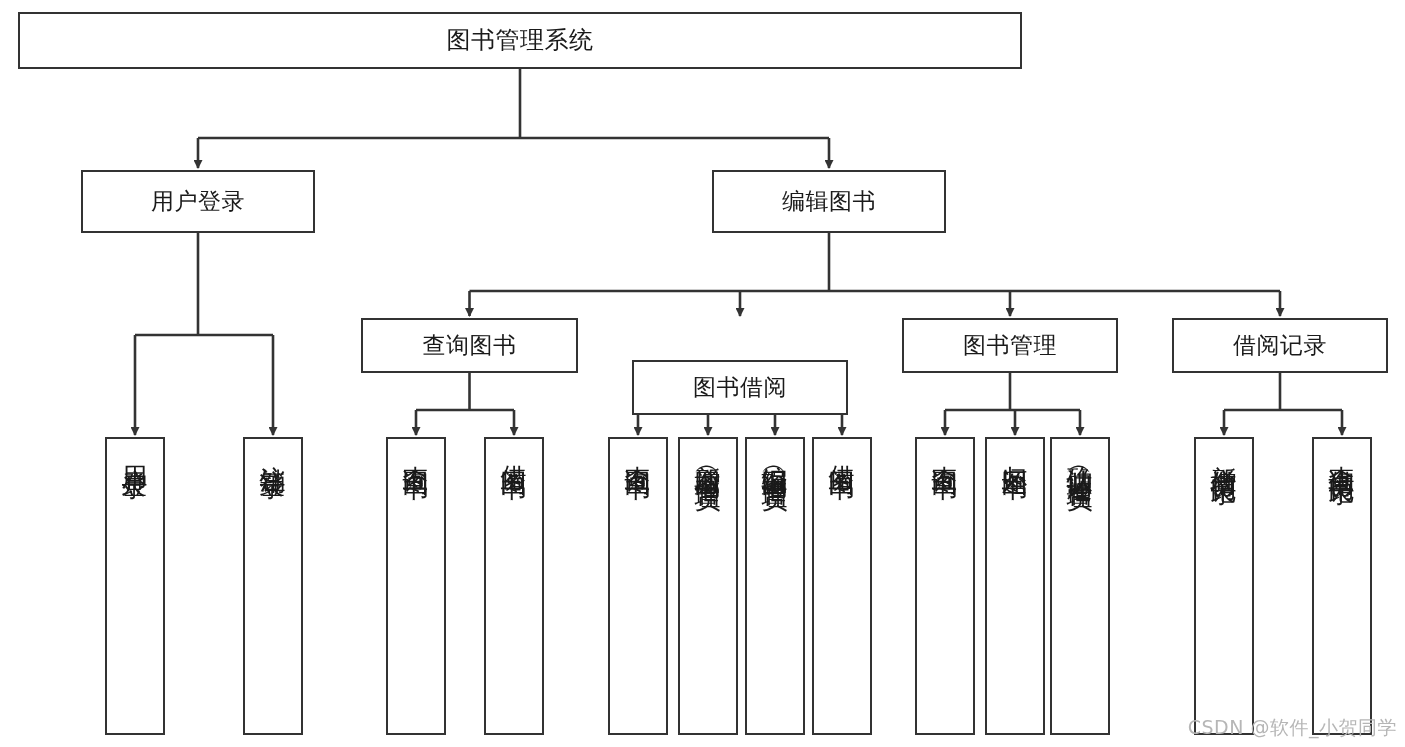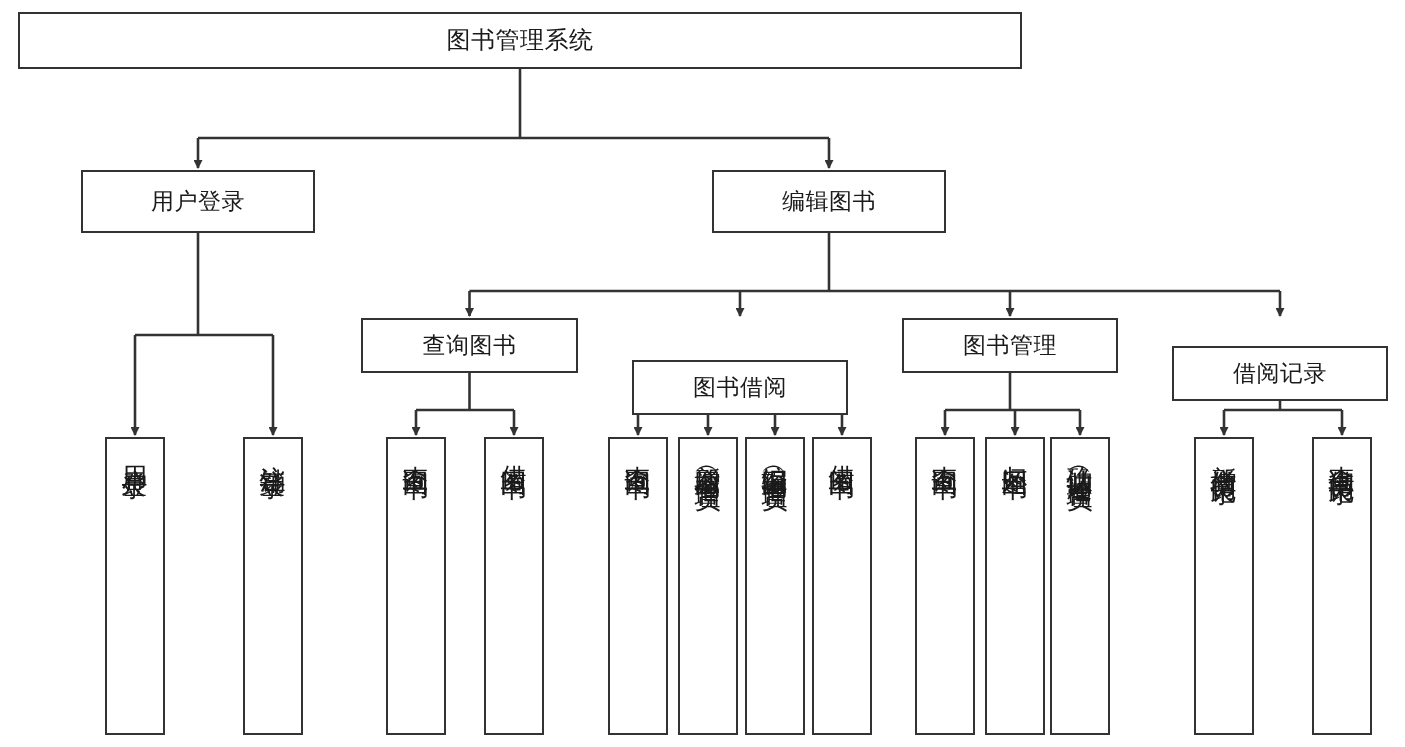--- a/index.html
+++ b/index.html
@@ -129,21 +129,21 @@
       </div>
       <div class="node horiz" style="left: 361px; top: 318px; width: 217px; height: 55px; border-color: rgb(51, 51, 51); background: rgb(255, 255, 255);">
         <span class="label">查询图书</span>
       </div>
       <div class="node horiz" style="left: 632px; top: 318px; width: 216px; height: 55px; border-color: rgb(51, 51, 51); background: rgb(255, 255, 255); margin-top: 42px;">
         <span class="label">图书借阅</span>
       </div>
       <div class="node horiz" style="left: 902px; top: 318px; width: 216px; height: 55px; border-color: rgb(51, 51, 51); background: rgb(255, 255, 255);">
         <span class="label">图书管理</span>
       </div>
-      <div class="node horiz" style="left: 1172px; top: 318px; width: 216px; height: 55px; border-color: rgb(51, 51, 51); background: rgb(255, 255, 255); margin-top: 28px;">
+      <div class="node horiz" style="left: 1172px; top: 318px; width: 216px; height: 55px; border-color: rgb(51, 51, 51); background: rgb(255, 255, 255);">
         <span class="label">借阅记录</span>
       </div>
       <div class="node vert" style="left: 105px; top: 437px; width: 60px; height: 298px; border-color: rgb(51, 51, 51); background: rgb(255, 255, 255);">
         <span class="label">用户登录</span>
       </div>
       <div class="node vert" style="left: 243px; top: 437px; width: 60px; height: 298px; border-color: rgb(51, 51, 51); background: rgb(255, 255, 255);">
         <span class="label">注销登录</span>
       </div>
       <div class="node vert" style="left: 386px; top: 437px; width: 60px; height: 298px; border-color: rgb(51, 51, 51); background: rgb(255, 255, 255);">
         <span class="label">查询图书</span>
@@ -173,13 +173,14 @@
         <span class="label">确认归还（管理员）</span>
       </div>
       <div class="node vert" style="left: 1194px; top: 437px; width: 60px; height: 298px; border-color: rgb(51, 51, 51); background: rgb(255, 255, 255);">
         <span class="label">新增借阅记录</span>
       </div>
       <div class="node vert" style="left: 1312px; top: 437px; width: 60px; height: 298px; border-color: rgb(51, 51, 51); background: rgb(255, 255, 255);">
         <span class="label">查询借阅记录</span>
       </div>
     </div>
 
+  <div class="watermark">CSDN @软件_小贺同学</div>
 </div>
 
 </body></html>

